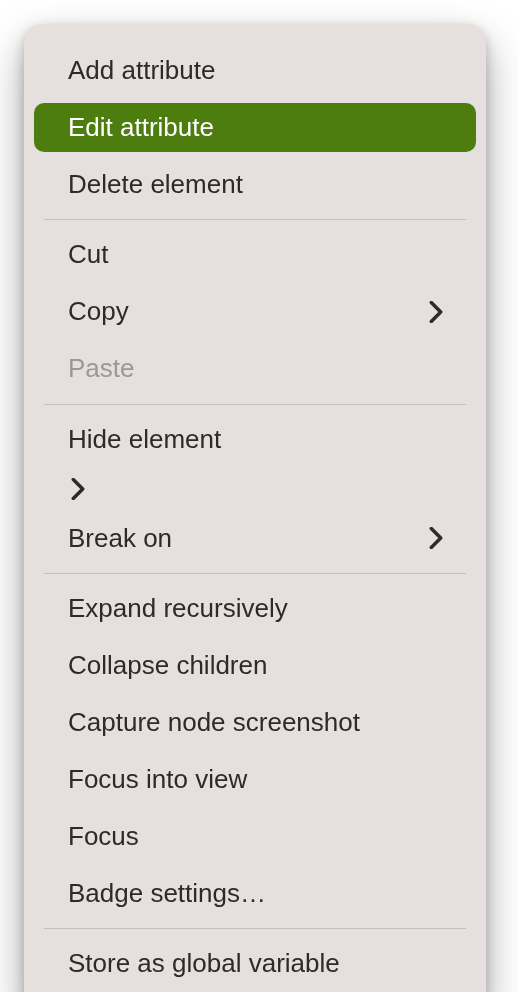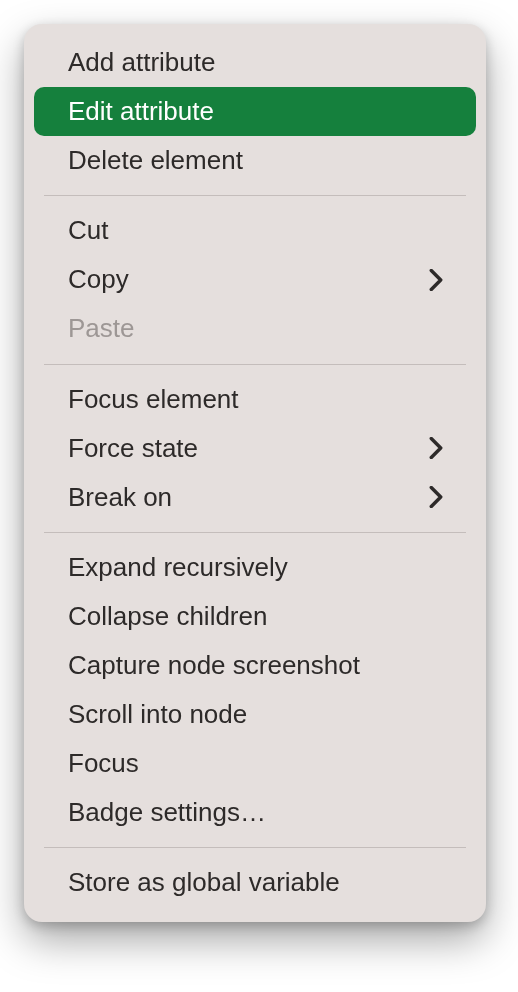--- a/index.html
+++ b/index.html
@@ -27,25 +27,25 @@
     }
     .menu-item {
       display: flex;
       align-items: center;
       justify-content: space-between;
       padding: 7px 30px 7px 34px;
       font-size: 26px;
       line-height: 1.35;
       color: #2d2a29;
       cursor: default;
-      margin: 0 10px;
+      margin: 8px 10px;
       border-radius: 10px;
     }
     .menu-item.highlighted {
-      background: #15803d;
+      background: #4d7c0f;
       color: #ffffff;
     }
     .menu-item.disabled {
       color: #9d9795;
       align-items: center;
     }
     .menu-item .label {
       flex: 1;
     }
     .chevron {
@@ -88,24 +88,23 @@
         <svg viewBox="0 0 8 14" fill="none" stroke="currentColor" stroke-width="2.2" stroke-linecap="round" stroke-linejoin="round">
           <polyline points="1,1 7,7 1,13"></polyline>
         </svg>
       </span>
     </div>
     <div class="menu-item disabled">
       <span class="label">Paste</span>
     </div>
     <div class="separator"></div>
     <div class="menu-item">
-      <span class="label">Focus element</span>
+      <span class="label">Hide element</span>
     </div>
     <div class="menu-item">
-      <span class="label">Force state</span>
       <span class="chevron">
         <svg viewBox="0 0 8 14" fill="none" stroke="currentColor" stroke-width="2.2" stroke-linecap="round" stroke-linejoin="round">
           <polyline points="1,1 7,7 1,13"></polyline>
         </svg>
       </span>
     </div>
     <div class="menu-item">
       <span class="label">Break on</span>
       <span class="chevron">
         <svg viewBox="0 0 8 14" fill="none" stroke="currentColor" stroke-width="2.2" stroke-linecap="round" stroke-linejoin="round">
@@ -117,21 +116,21 @@
     <div class="menu-item">
       <span class="label">Expand recursively</span>
     </div>
     <div class="menu-item">
       <span class="label">Collapse children</span>
     </div>
     <div class="menu-item">
       <span class="label">Capture node screenshot</span>
     </div>
     <div class="menu-item">
-      <span class="label">Scroll into node</span>
+      <span class="label">Focus into view</span>
     </div>
     <div class="menu-item">
       <span class="label">Focus</span>
     </div>
     <div class="menu-item">
       <span class="label">Badge settings…</span>
     </div>
     <div class="separator"></div>
     <div class="menu-item">
       <span class="label">Store as global variable</span>

